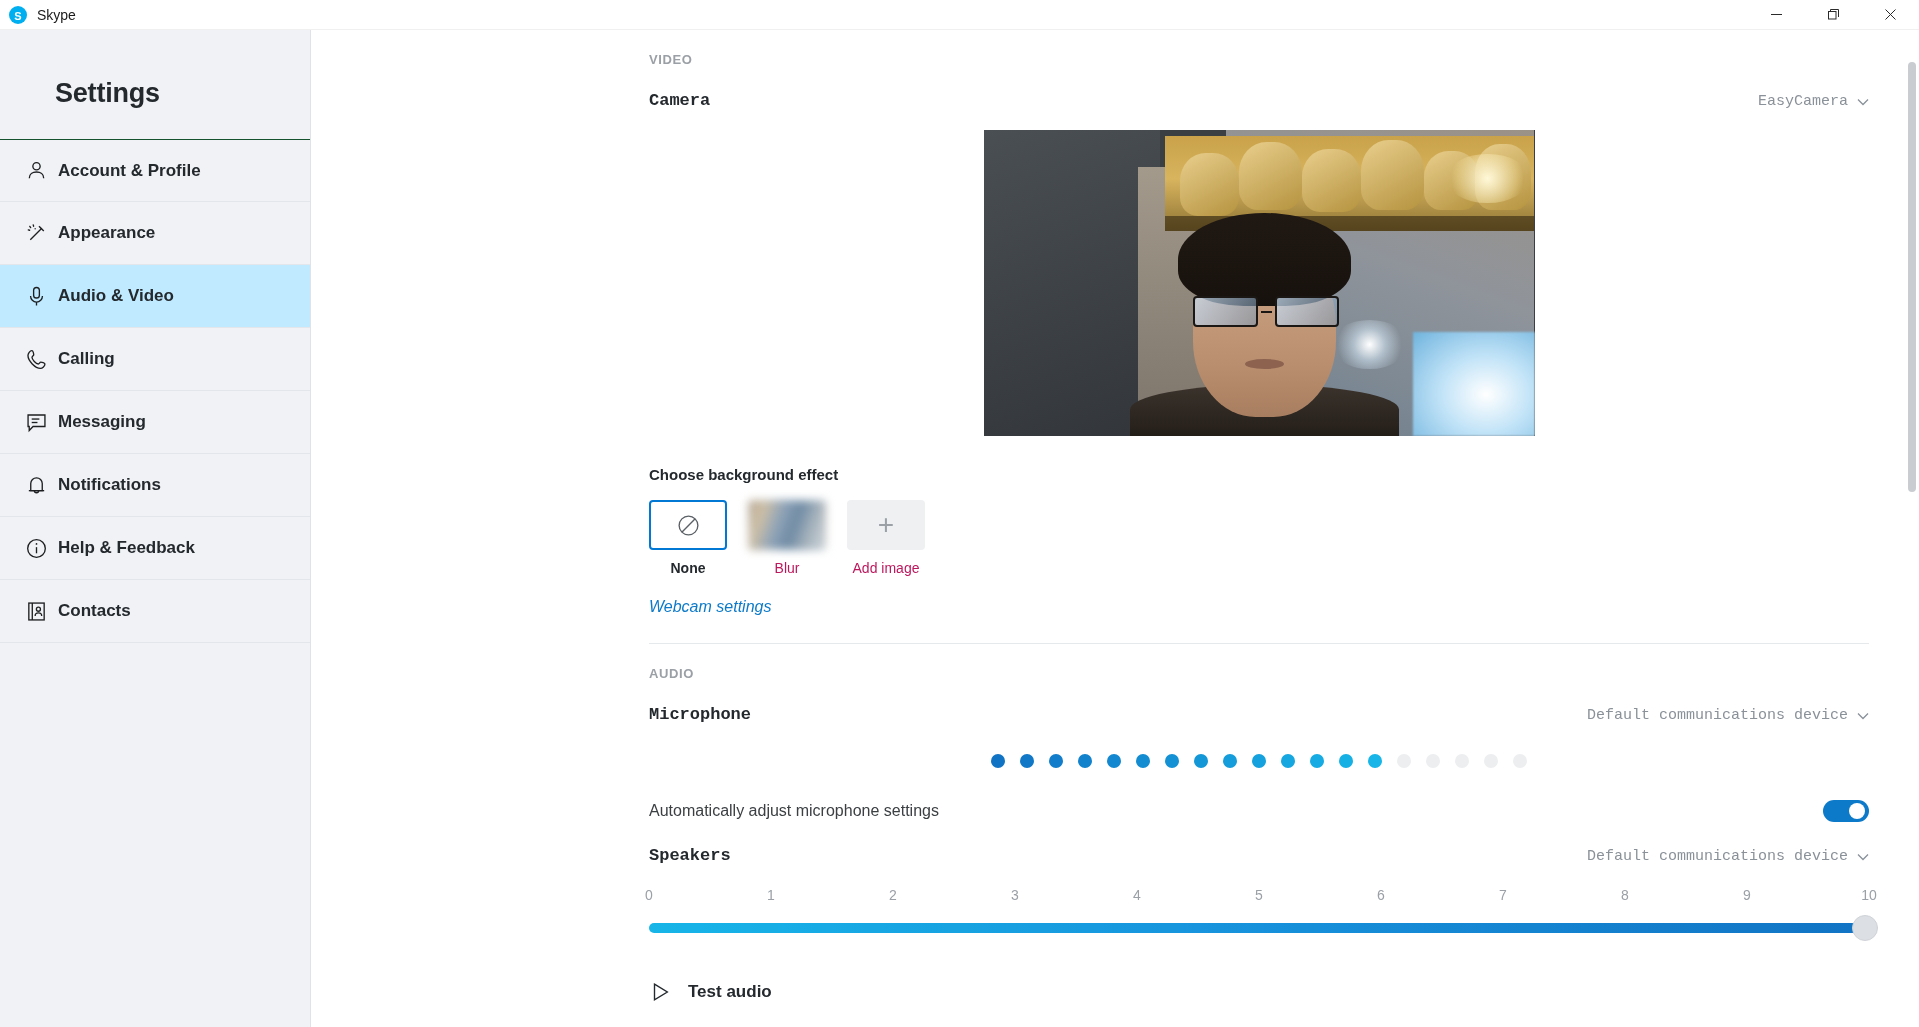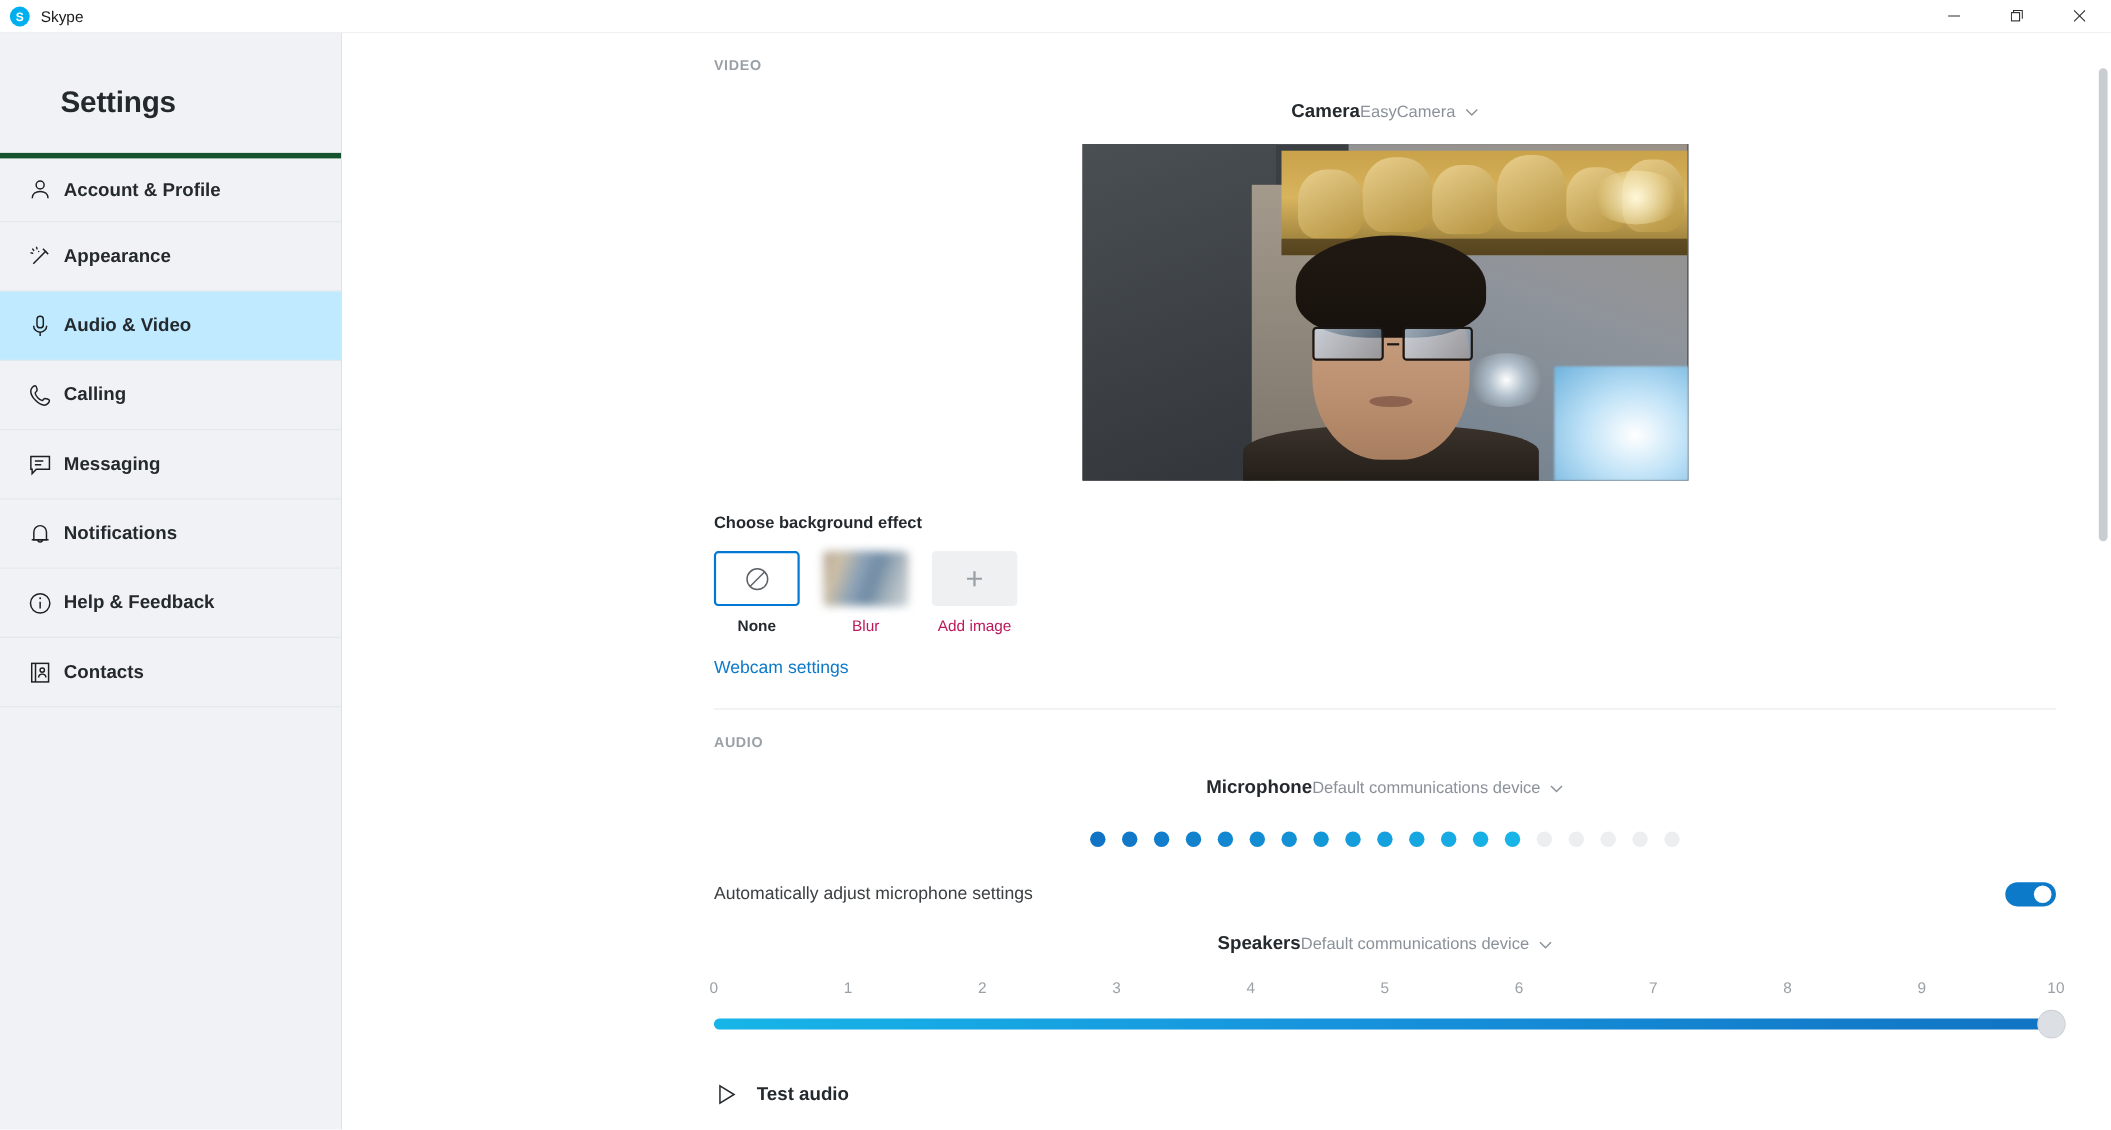--- a/index.html
+++ b/index.html
@@ -42,21 +42,21 @@
     font-size: 27px; font-weight: bold; color: #24292e;
     padding: 48px 0 0 55px; letter-spacing: -0.2px;
   }
   .nav { margin-top: 30px; }
   .nav-item {
     height: 63px; display: flex; align-items: center;
     padding-left: 14px;
     border-bottom: 1px solid #e3e7eb;
     cursor: default;
   }
-  .nav-item:first-child { border-top: 5px solid #14532d; }
+  .nav-item:first-child { border-top: 1px solid #14532d; }
   .nav-item.active { background: #bfeaff; }
   .nav-ico {
     width: 44px; flex: 0 0 44px;
     display: flex; align-items: center; justify-content: center;
     color: #1d1f21;
   }
   .nav-label { font-size: 17px; font-weight: bold; color: #24292e; }
 
   
   .content {
@@ -65,22 +65,23 @@
     overflow: hidden;
     padding: 0 50px 0 338px;
   }
   .scroll-inner { position: relative; width: 100%; }
 
   .sec-label {
     font-size: 13px; font-weight: bold; color: #9aa0a6;
     letter-spacing: 0.6px; padding-top: 22px;
   }
   .row-head {
-    display: flex; align-items: baseline; justify-content: center;
+    display: flex; align-items: baseline; justify-content: space-between;
     margin-top: 24px;
+    font-family: Liberation Mono, monospace;
   }
   .row-title { font-size: 17px; font-weight: bold; color: #24292e; }
   .device-select {
     font-size: 15px; color: #8a9199;
     display: flex; align-items: center; gap: 9px;
     cursor: default;
   }
 
   
   .video-wrap { display: flex; justify-content: center; margin-top: 20px; }
@@ -177,21 +178,21 @@
   .bg-thumb.blur {
     background: linear-gradient(110deg,#b8a894 0%,#cfc0a6 18%,#8ea3b8 40%,#6f8ba4 58%,#a8b4bd 78%,#cdd6dc 100%);
     filter: blur(4px);
   }
   .bg-caption { font-size: 14px; margin-top: 10px; color: #be185d; }
   .bg-caption.on { color: #24292e; font-weight: bold; }
   .plus-ico { font-size: 28px; color: #9aa0a6; line-height: 1; font-weight: 300; }
 
   .link {
     display: inline-block; margin-top: 22px;
-    font-size: 16px; color: #0c7ac9; cursor: default;
+    font-size: 16px; color: #0c7ac9; cursor: default; font-style: italic;
   }
   .divider { height: 1px; background: #e6e9ec; margin-top: 27px; }
 
   
   .mic-dots {
     display: flex; justify-content: center; gap: 15px;
     margin-top: 30px;
   }
   .dot { width: 14px; height: 14px; border-radius: 50%; background: #eceef0; }
 

